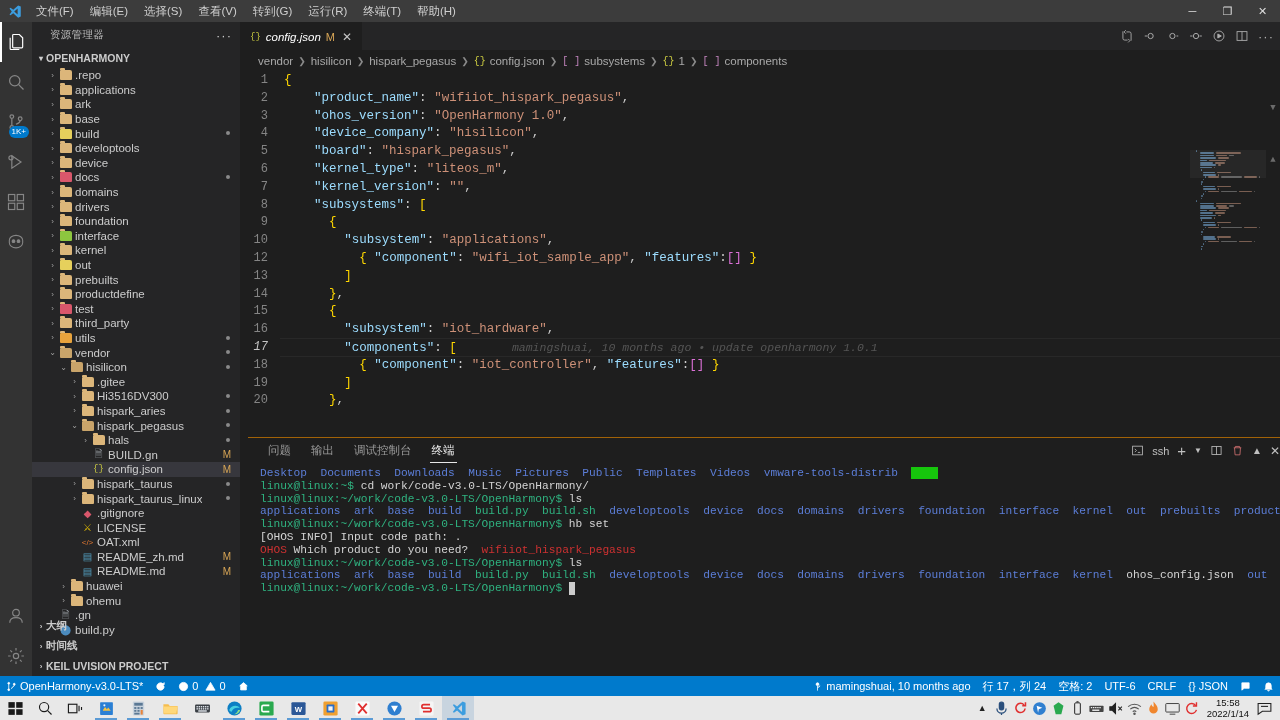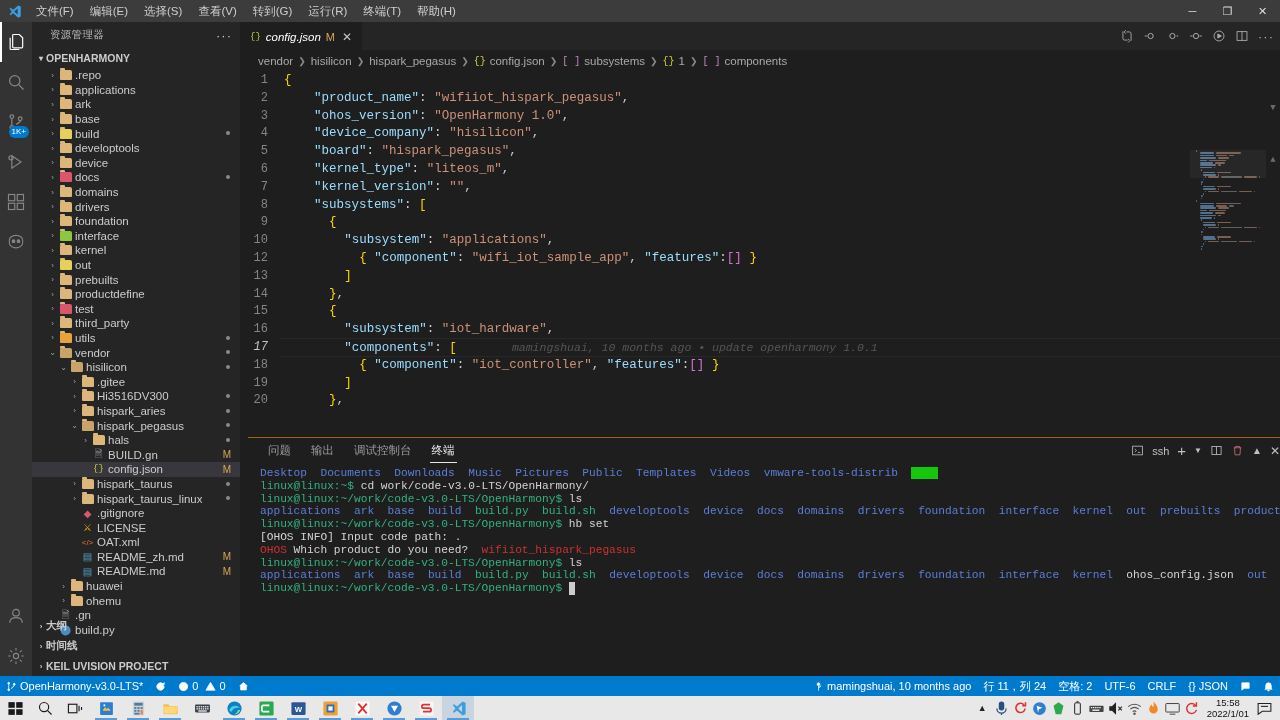--- a/index.html
+++ b/index.html
@@ -994,21 +994,21 @@
 
 
     <div class="sb-right">
       <div class="sb-item">
         <svg viewBox="0 0 24 24" fill="none" stroke="currentColor" stroke-width="1.7">
             <circle cx="12" cy="7" r="3"></circle>
             <path d="M12 10v11M12 14c3 0 5-1.5 5-4"></path>
           </svg>
         <span>mamingshuai, 10 months ago</span>
       </div>
-      <div class="sb-item">行 11，列 24</div>
+      <div class="sb-item">行 17，列 24</div>
       <div class="sb-item">空格: 2</div>
       <div class="sb-item">UTF-6</div>
       <div class="sb-item">CRLF</div>
       <div class="sb-item">
         <span>{}</span>
         <span>JSON</span>
       </div>
       <div class="sb-item">
         <svg viewBox="0 0 24 24" fill="none" stroke="currentColor" stroke-width="1.6">
             <path d="M4 4h16v12H9l-5 4z"></path>
@@ -1213,21 +1213,21 @@
           </svg>
         </div>
       <div class="tray">
           <svg class="ic" viewBox="0 0 24 24" fill="none" stroke="#e03030" stroke-width="2">
             <path d="M18 8a7 7 0 1 0 1 6"></path>
             <path d="M19 3v5.5h-5"></path>
           </svg>
         </div>
       <div class="clock">
         <div>15:58</div>
-        <div>2022/1/01</div>
+        <div>2022/1/14</div>
       </div>
       <div class="tray">
           <svg class="ic" viewBox="0 0 24 24" fill="none" stroke="#222" stroke-width="1.5">
             <path d="M3 5h18v11H9l-6 4z"></path>
             <path d="M7 9h10"></path>
           </svg>
         </div>
     </div>
   </div>
 </div>

